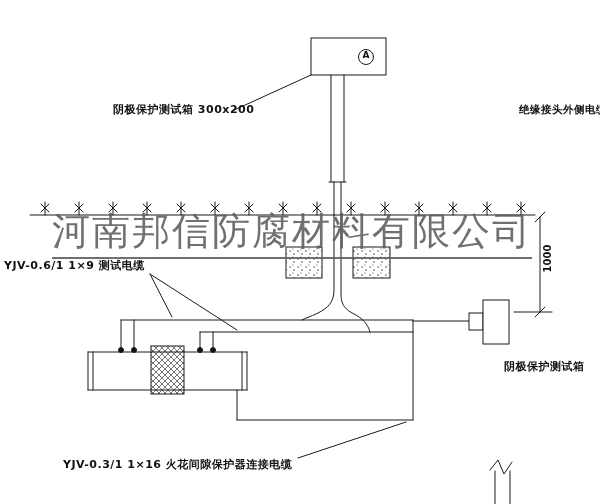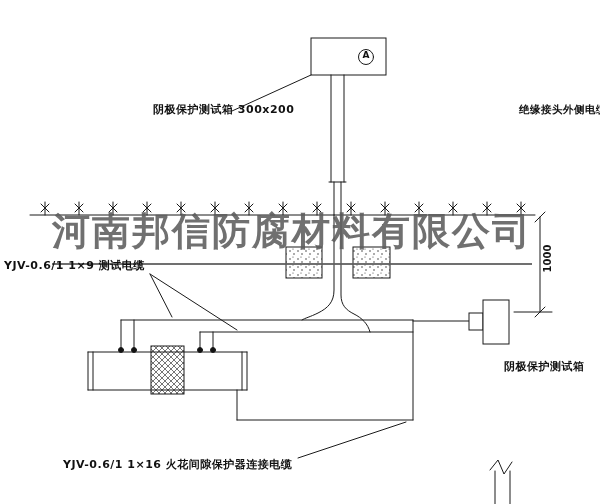--- a/index.html
+++ b/index.html
@@ -30,25 +30,25 @@
     position:absolute;
     left:522px;top:253px;
     width:50px;text-align:center;
     font-size:10px;font-weight:bold;color:#111;
     transform:rotate(-90deg);
   }
   #watermark{
     position:absolute;
     left:52px;top:206px;
     font-size:38px;
-    font-weight:bold;
+    font-weight:normal;
     letter-spacing:2px;
     color:rgba(92,92,92,0.88);
     border-bottom:2px solid rgba(92,92,92,0.88);
-    padding-bottom:6px;
+    padding-bottom:0;
     white-space:nowrap;
   }
 </style>
 </head>
 <body>
 
 <div id="canvas">
 
   <svg id="diagram-svg" width="600" height="504" viewBox="0 0 600 504" stroke="#1a1a1a" stroke-width="1" fill="none" stroke-linecap="round">
 
@@ -161,27 +161,27 @@
 
     <g>
       <line x1="495" y1="471" x2="495" y2="504"></line>
       <line x1="510" y1="471" x2="510" y2="504"></line>
       <path d="M490,470 L498,460 L504,474 L512,462"></path>
     </g>
   </svg>
 
   <div id="watermark">河南邦信防腐材料有限公司</div>
 
-  <div class="lbl" style="left:113px;top:102px;margin-left:40px;">阴极保护测试箱 300x200</div>
+  <div class="lbl" style="left:113px;top:102px;">阴极保护测试箱 300x200</div>
 
   <div class="lbl lbl-small" style="left:519px;top:103px;">绝缘接头外侧电缆</div>
 
   <div class="lbl" style="left:4px;top:258px;">YJV-0.6/1 1×9  测试电缆</div>
 
   <div class="lbl" style="left:504px;top:359px;">阴极保护测试箱</div>
 
-  <div class="lbl" style="left:63px;top:457px;">YJV-0.6/1 1×16  火花间隙保护器连接电缆</div>
+  <div class="lbl" style="left:63px;top:457px;">YJV-0.3/1 1×16  火花间隙保护器连接电缆</div>
 
   <div id="dim-1000">1000</div>
 
   <div id="ammeter-letter">A</div>
 
 </div>
 
 </body></html>

